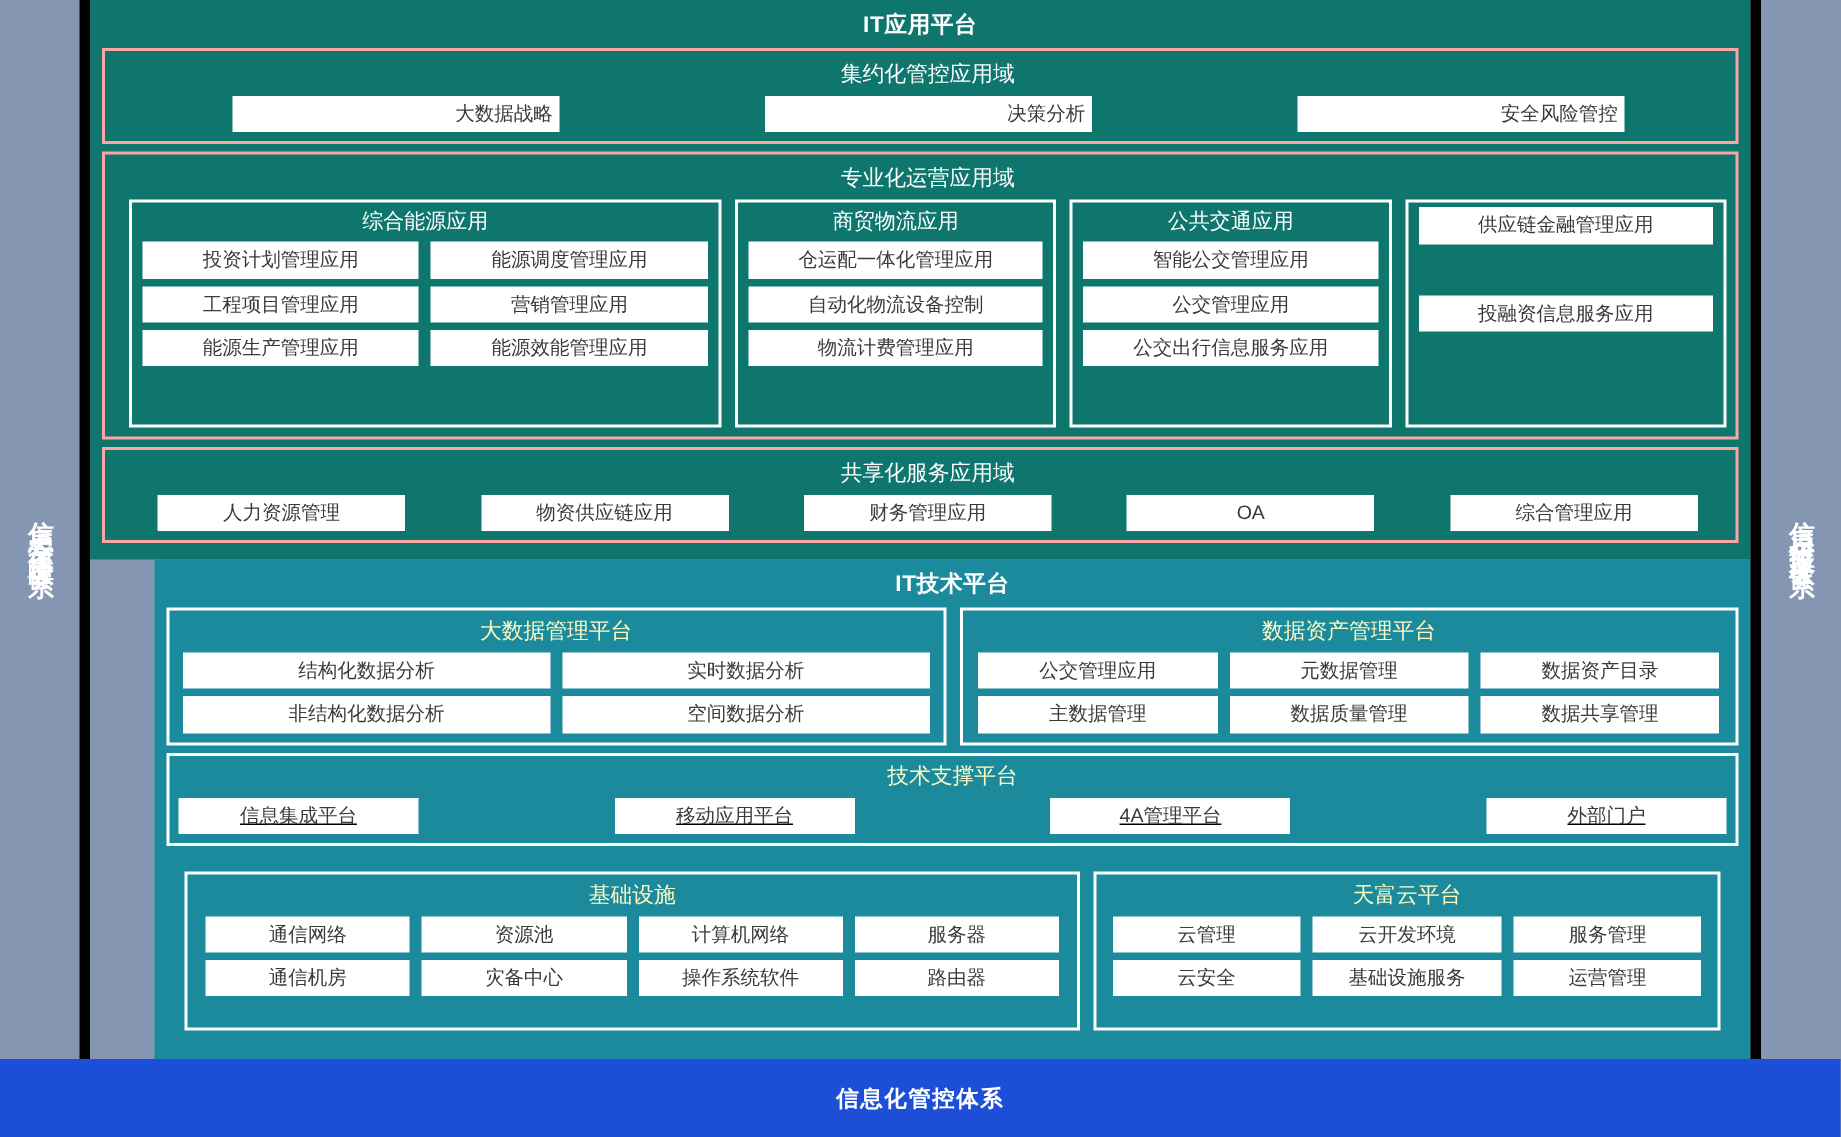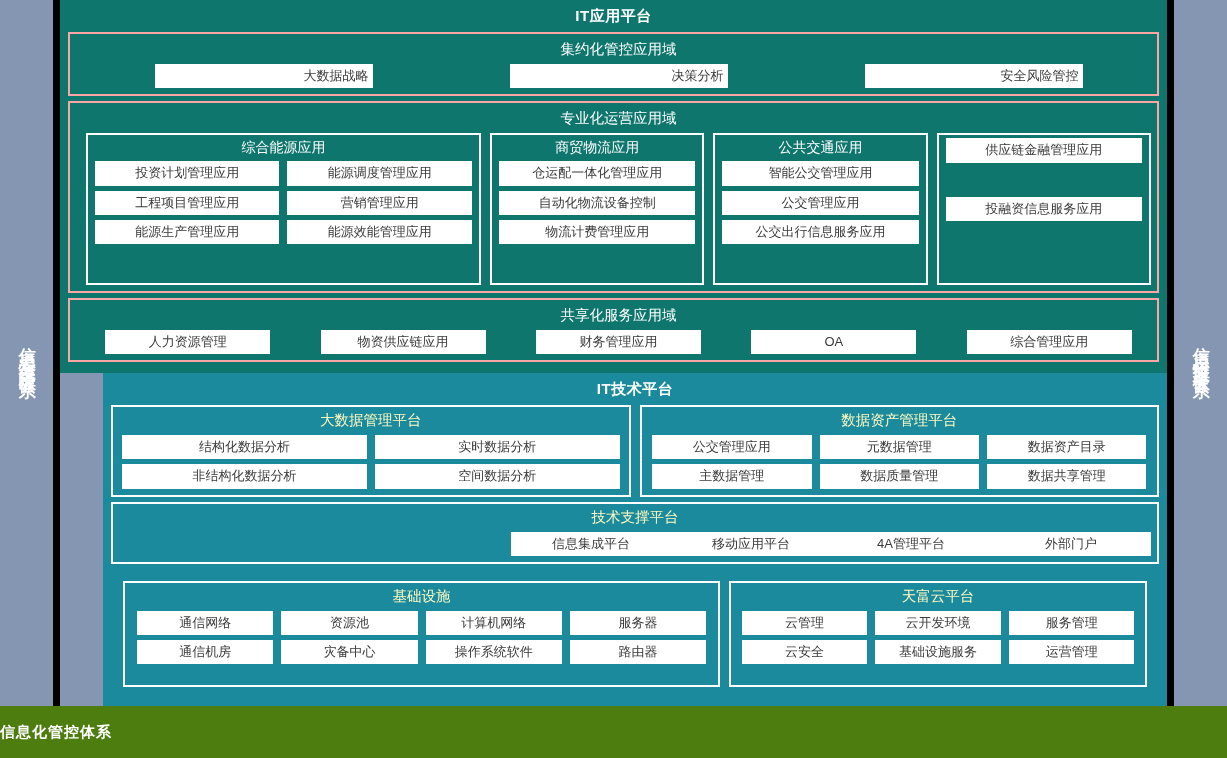--- a/index.html
+++ b/index.html
@@ -122,27 +122,27 @@
     border:2px solid #ffffff;
     padding:3px 8px 6px 8px;
     box-sizing:border-box;
     display:flex;flex-direction:column;flex:1;
   }
   .tech-sub .group-grid{gap:5px 8px;}
   .grid2 .chip{width:calc(50% - 5px);}
   .grid3 .chip{width:calc(33.33% - 7px);}
   .grid4 .chip{width:calc(25% - 8px);}
   .tech-support .chip{width:160px;}
-  .tech-support .chip-row{justify-content:flex-end;}
+  .tech-support .chip-row{justify-content:space-between;text-decoration:underline;}
 
   
   .bottom-band{
     position:absolute;left:0;bottom:0;width:1227px;height:52px;
-    background:#4d7c0f;
-    display:flex;align-items:center;
+    background:#1d4ed8;
+    display:flex;align-items:center;justify-content:center;
     z-index:5;
   }
   .bottom-text{color:#ffffff;font-weight:bold;font-size:15px;letter-spacing:1px;}
 </style>
 </head>
 <body>
 
 <div class="canvas">
 
   <div class="side-band left">

